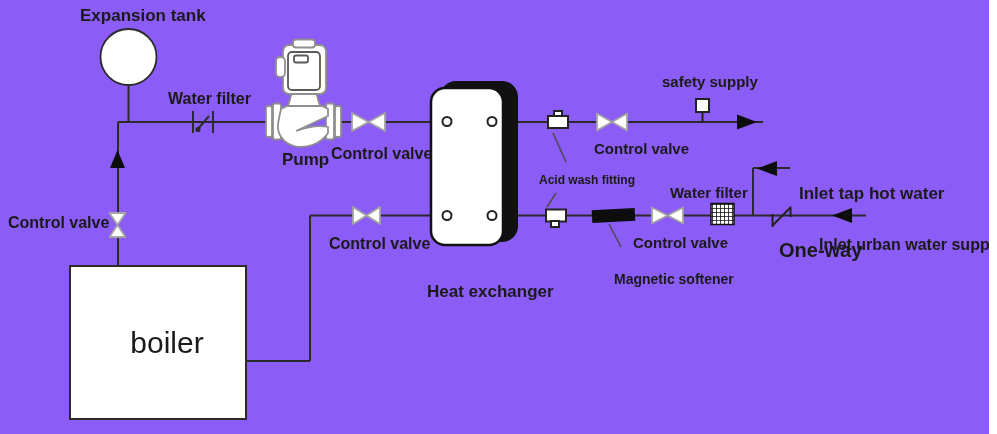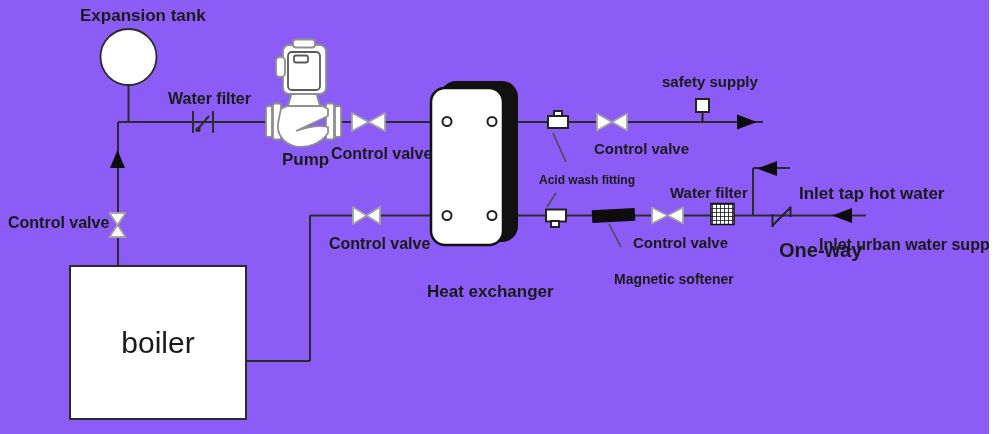--- a/index.html
+++ b/index.html
@@ -31,21 +31,21 @@
   .lbl-outlet{left:764px;top:111px;font-size:17px;}
   .lbl-magnetic{left:584px;top:272px;font-size:14px;margin-left:30px;}
   .lbl-cv-bottom-right{left:633px;top:235px;font-size:15px;}
   .lbl-wfilter-right{left:670px;top:185px;font-size:15px;}
   .lbl-oneway{left:746px;top:239px;font-size:20px;margin-left:33px;}
   .lbl-inlet-urban{left:819px;top:236px;font-size:16px;}
   .lbl-inlet-tap{left:799px;top:157px;font-size:17px;margin-top:28px;}
   .lbl-boiler{
     left:70px;top:266px;width:176px;height:153px;
     display:flex;align-items:center;justify-content:center;
-    font-size:30px;font-weight:400;
+    font-size:30px;font-weight:400;padding-left:9px;
   }
 </style>
 </head>
 <body>
 
 <div id="canvas">
 
   <svg id="schematic" width="997" height="434" viewBox="0 0 997 434">
     <defs>
       <pattern id="xhatch" width="4" height="4" patternUnits="userSpaceOnUse">

